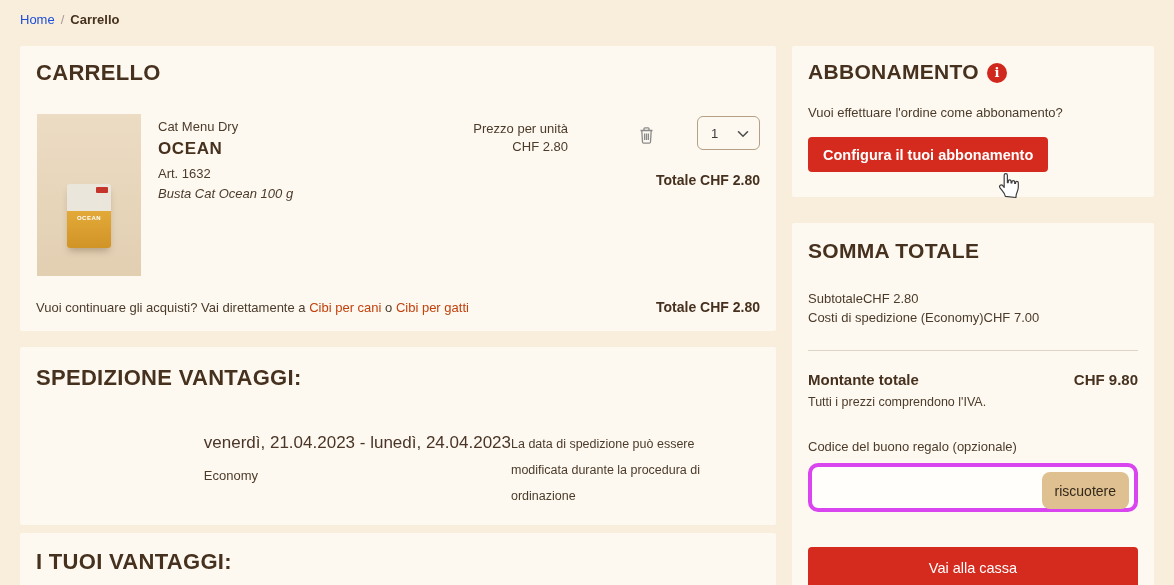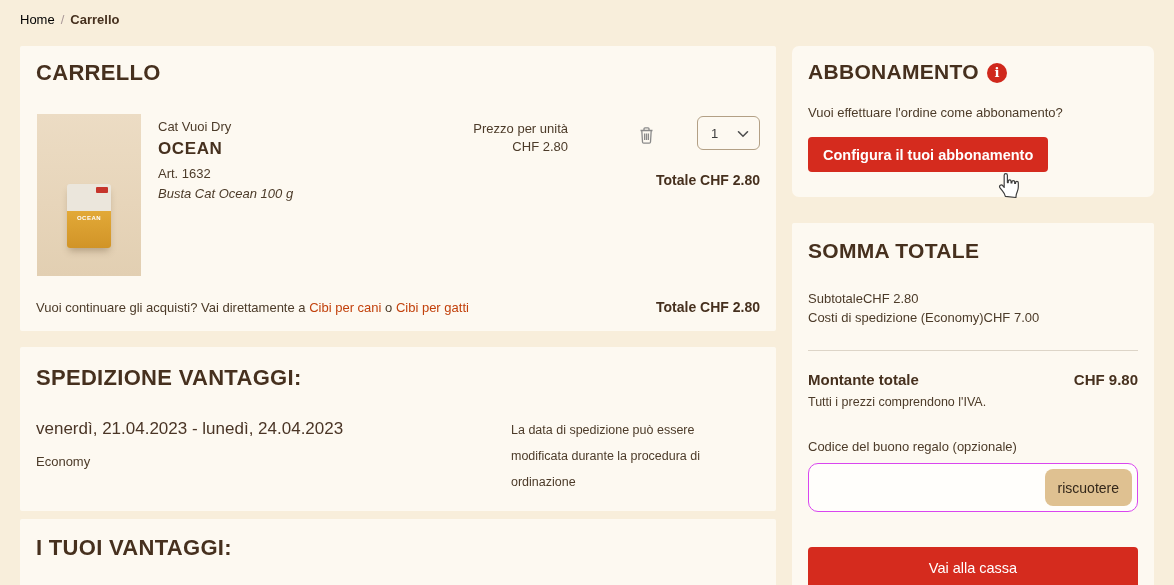--- a/index.html
+++ b/index.html
@@ -7,21 +7,21 @@
     width: 1174px; height: 585px;
     background: #f8eedb;
     font-family: "Liberation Sans", sans-serif;
     color: #4c3b29;
     overflow: hidden;
   }
   .page { padding: 12px 20px 0 20px; }
 
   
   .breadcrumb { font-size: 13px; color: #6d5c48; margin-bottom: 19px; }
-  .breadcrumb .bc-home { color: #000000; text-decoration: none; cursor: pointer; }
+  .breadcrumb .bc-home { color: #1d4ed8; text-decoration: none; cursor: pointer; }
   .breadcrumb .bc-sep { color: #a99; margin: 0 6px; }
   .breadcrumb .bc-current { font-weight: bold; color: #46301e; }
 
   .columns { display: flex; gap: 16px; align-items: flex-start; }
   .col-left { width: 756px; display: flex; flex-direction: column; }
   .col-right { width: 362px; display: flex; flex-direction: column; }
 
   .card {
     background: #fdf9f1;
     border-radius: 2px;
@@ -87,34 +87,34 @@
   .cart-footer {
     display: flex; justify-content: space-between; align-items: center;
     margin-top: 20px; font-size: 13px;
   }
   .cart-footer .links a { color: #c2410c; text-decoration: none; cursor: pointer; }
   .cart-total { font-size: 14px; font-weight: bold; color: #46301e; }
 
   
   .shipping-card { margin-top: 16px; min-height: 160px; padding-top: 18px; }
   .shipping-title { font-size: 20px; }
-  .shipping-body { display: flex; justify-content: space-between; margin-top: 28px; }
+  .shipping-body { display: flex; justify-content: flex-end; margin-top: 42px; }
   .shipping-dates { font-size: 17px; color: #4a3526; }
   .shipping-method { font-size: 13px; margin-top: 15px; }
   .shipping-note {
     width: 205px; margin-right: 44px; font-size: 12.5px; line-height: 26px;
     color: #4c3b29; margin-top: -2px;
   }
 
   
   .benefits-card { margin-top: 8px; min-height: 80px; padding-top: 16px; }
   .benefits-title { font-size: 20px; }
 
   
-  .subscription-card { position: relative; min-height: 151px; border-radius: 7px; }
+  .subscription-card { position: relative; min-height: 151px; }
   .subscription-title-row { display: flex; align-items: center; gap: 8px; }
   .info-icon {
     width: 20px; height: 20px; border-radius: 50%;
     background: #d0281c; color: #fff;
     font-size: 13px; font-weight: bold; font-family: "DejaVu Serif", serif;
     display: flex; align-items: center; justify-content: center;
     cursor: pointer; margin-top: 1px;
   }
   .subscription-question { font-size: 13px; margin-top: 21px; }
   .btn-red {
@@ -129,21 +129,21 @@
   .summary-card { margin-top: 26px; min-height: 352px; padding-top: 16px; }
   .summary-rows { margin-top: 26px; font-size: 13px; }
   .summary-row { display: flex; line-height: 19px; }
   .summary-divider { border: none; border-top: 1px solid #ddd5c8; margin: 23px 0 20px 0; }
   .total-row { display: flex; justify-content: space-between; align-items: baseline; }
   .total-label, .total-value { font-size: 15px; font-weight: bold; color: #46301e; }
   .vat-note { font-size: 12.5px; margin-top: 7px; }
   .voucher-label { font-size: 13px; margin-top: 30px; }
   .voucher-box {
     position: relative; margin-top: 9px; height: 49px;
-    background: #fffefb; border: 1px solid #d946ef; border-radius: 10px;
+    background: #fffefb; border: 4px solid #d946ef; border-radius: 10px;
   }
   .voucher-input {
     width: 100%; height: 100%; border: none; background: transparent; outline: none;
     border-radius: 10px; padding: 0 100px 0 12px; font-size: 14px;
     font-family: "Liberation Sans", sans-serif; color: #333;
   }
   .redeem-btn {
     position: absolute; right: 5px; top: 5px; height: 37px;
     background: #dfc191; color: #33271a; border: none; border-radius: 8px;
     padding: 0 13px; font-size: 14px; font-family: "Liberation Sans", sans-serif;
@@ -173,21 +173,21 @@
               <div class="pouch-top">
                   <div class="logo-chip"></div>
                 </div>
               <div class="pouch-bottom">
                   <span>OCEAN</span>
                 </div>
             </div>
           </div>
 
           <div class="product-info">
-            <div class="product-brand">Cat Vuoi Dry</div>
+            <div class="product-brand">Cat Menu Dry</div>
             <div class="product-name">OCEAN</div>
             <div class="product-art">Art. 1632</div>
             <div class="product-desc">Busta Cat Ocean 100 g</div>
           </div>
 
           <div class="unit-price">
             <div>Prezzo per unità</div>
             <div>CHF 2.80</div>
           </div>
 

